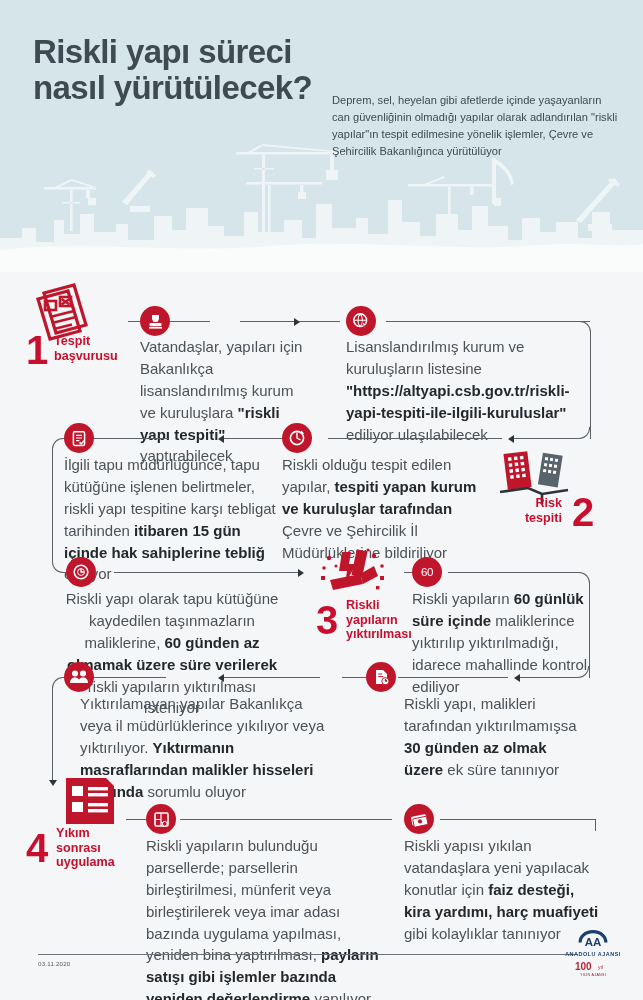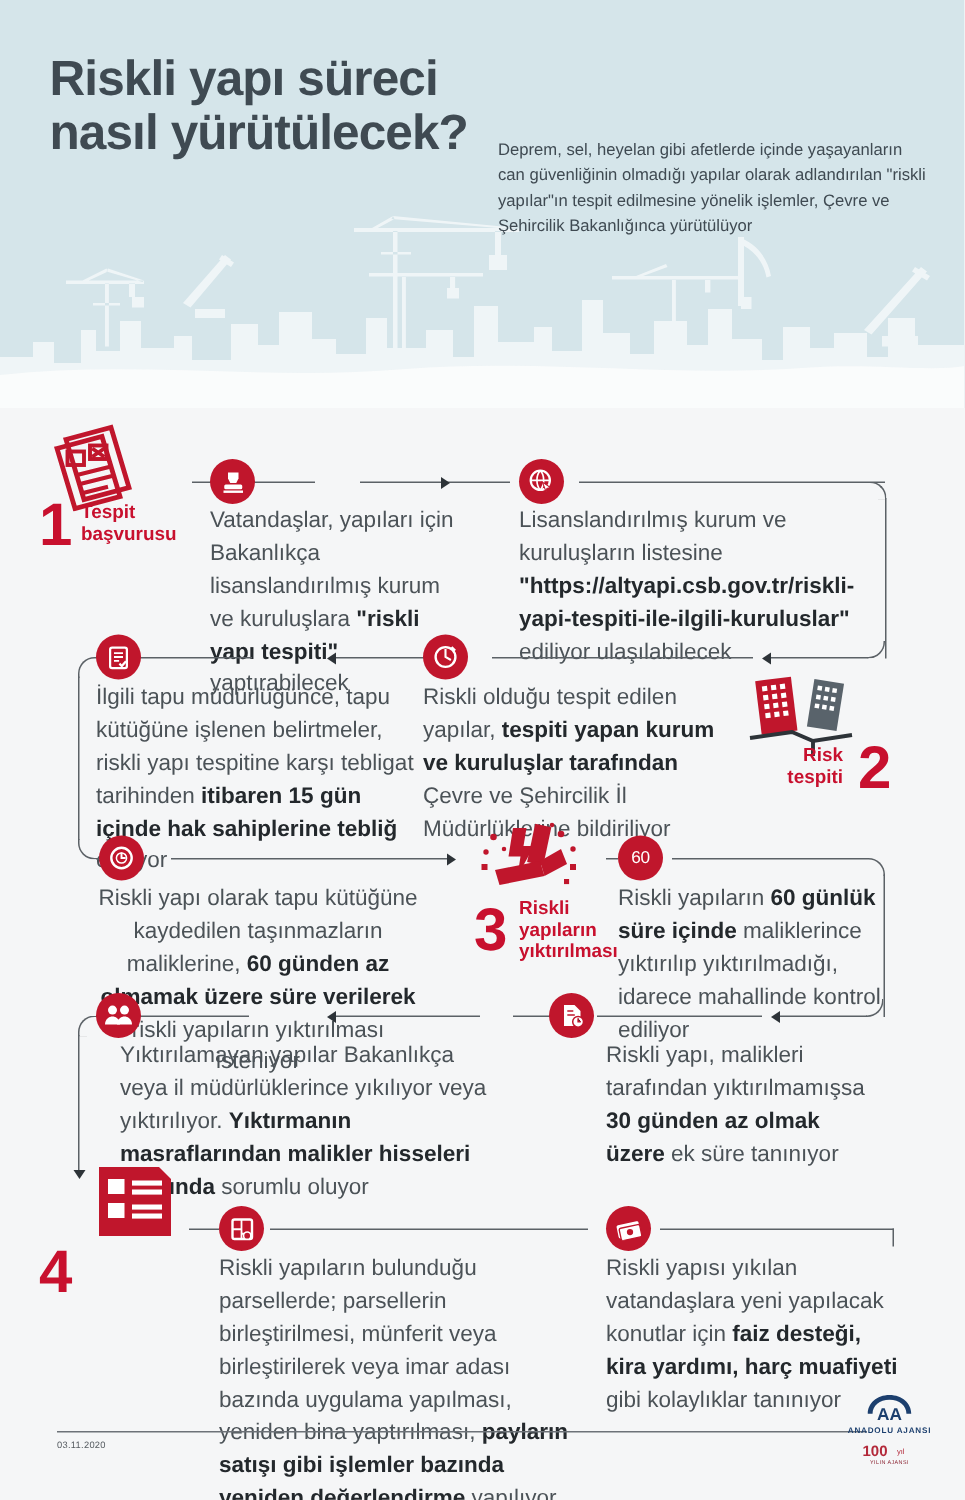--- a/index.html
+++ b/index.html
@@ -330,20 +330,23 @@
       <g fill="#ffffff">
         <rect x="10" y="12" width="11" height="10"></rect>
         <rect x="10" y="28" width="11" height="10"></rect>
         <rect x="26" y="13" width="20" height="3.4"></rect>
         <rect x="26" y="19" width="20" height="3.4"></rect>
         <rect x="26" y="29" width="20" height="3.4"></rect>
         <rect x="26" y="35" width="20" height="3.4"></rect>
       </g>
     </svg>
     <div class="stepnum" style="left:26px; top:556px;">4</div>
+    <div class="steplbl" style="left:56px; top:554px; white-space:pre-line;">Yıkım
+sonrası
+uygulama</div>
 
     <div class="ln lnh" style="left:126px; top:547px; width:20px;"></div>
     <div class="ln lnh" style="left:180px; top:547px; width:212px;"></div>
 
     <div class="badge" style="left:146px; top:532px;">
       <svg width="17" height="17" viewBox="0 0 17 17">
         <rect x="2" y="2" width="13" height="13" rx="1.4" fill="none" stroke="#fff" stroke-width="1.6"></rect>
         <path d="M2 8.5 h6 M8 2 v13 M8 11.5 h7" stroke="#fff" stroke-width="1.2"></path>
         <circle cx="11.8" cy="12.8" r="2.4" fill="#c0162c" stroke="#fff" stroke-width="1"></circle>
       </svg>

